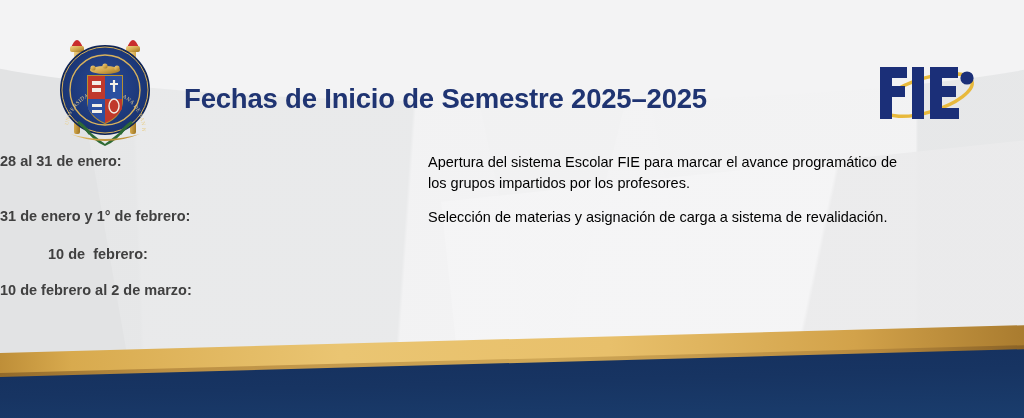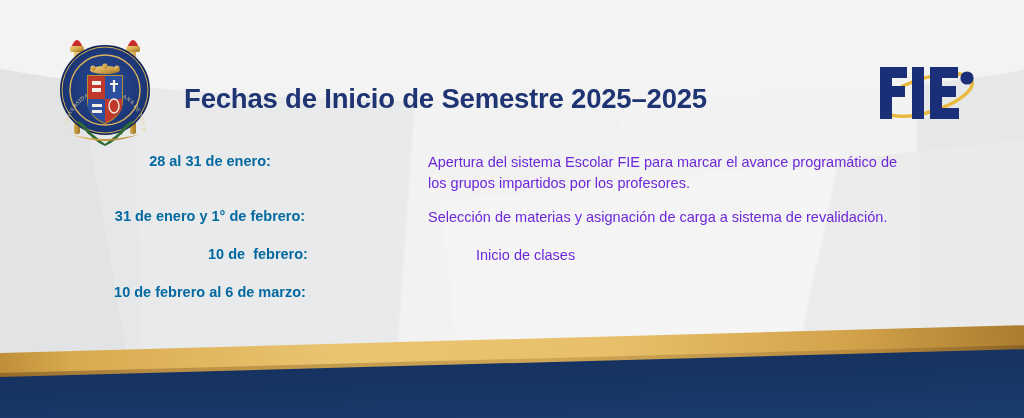--- a/index.html
+++ b/index.html
@@ -78,26 +78,26 @@
     font-size:27.5px;font-weight:bold;color:#1f3472;
     letter-spacing:-0.2px;white-space:nowrap;
   }
 
   
   #schedule{
     position:absolute;top:152px;left:0;width:1024px;
   }
   .row{display:flex;align-items:flex-start;margin-bottom:9px;}
   .row-date{
-    width:420px;text-align:center;padding-right:8px;flex:0 0 420px;
-    font-size:14.5px;font-weight:bold;color:#0369a1;
+    width:420px;text-align:left;padding-right:8px;flex:0 0 420px;
+    font-size:14.5px;font-weight:bold;color:#404040;
     white-space:pre;line-height:19px;
   }
   .row-desc{
-    flex:1 1 auto;font-size:14.5px;color:#6d28d9;
+    flex:1 1 auto;font-size:14.5px;color:#000000;
     line-height:21px;max-width:470px;
   }
   .row.r1{margin-bottom:13px;}
   .row.r2{margin-bottom:17px;}
   .row.r3{margin-bottom:17px;margin-left:48px;}
   .row.r4{margin-bottom:17px;}
 
   
   #shield{position:absolute;top:22px;left:48px;width:114px;height:128px;}
 
@@ -204,22 +204,21 @@
       <div class="row-desc">Apertura del sistema Escolar FIE para marcar el avance programático de los grupos impartidos por los profesores.</div>
     </div>
 
     <div class="row r2">
       <div class="row-date">31 de enero y 1° de febrero:</div>
       <div class="row-desc">Selección de materias y asignación de carga a sistema de revalidación.</div>
     </div>
 
     <div class="row r3">
       <div class="row-date">10 de  febrero:</div>
-      <div class="row-desc">Inicio de clases</div>
     </div>
 
 
     <div class="row r5">
-      <div class="row-date">10 de febrero al 6 de marzo:</div>
+      <div class="row-date">10 de febrero al 2 de marzo:</div>
     </div>
 
   </div>
 </div>
 
 </body></html>

